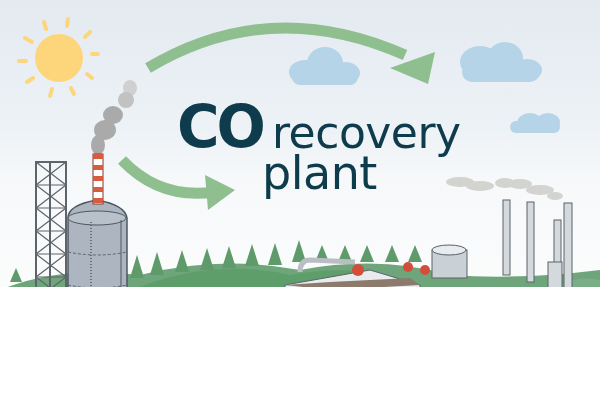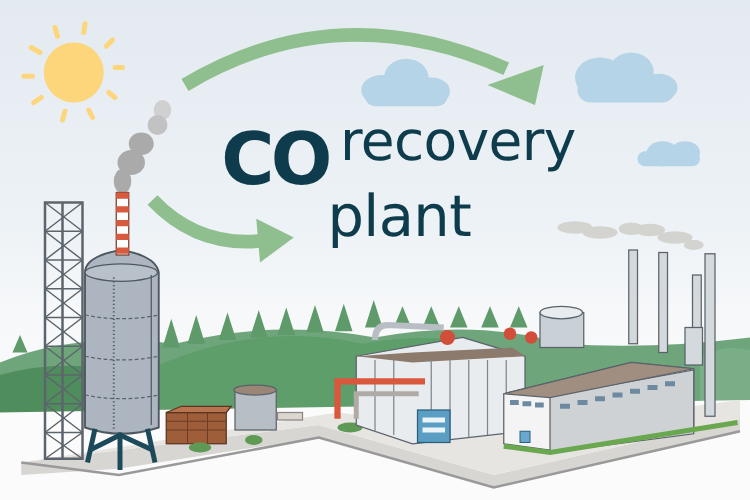--- a/index.html
+++ b/index.html
@@ -1,23 +1,23 @@
 <!DOCTYPE html>
 <html><head>
 <meta charset="utf-8">
 <style>
   html,body{margin:0;padding:0;}
   body{width:600px;height:400px;overflow:hidden;background:#fff;}
-  .scene{position:relative;width:600px;height:400px;overflow:hidden;
+  .scene{position:relative;width:600px;height:287px;overflow:hidden;
     background:linear-gradient(#e3eaf0 0%,#edf2f6 45%,#f6f8fa 62%,#fbfcfc 100%);}
   svg.art{position:absolute;left:0;top:0;width:600px;height:400px;}
   .title{position:absolute;left:0;top:0;width:600px;height:400px;pointer-events:none;}
   .title .co{position:absolute;left:177px;top:98px;font-family:"DejaVu Sans",sans-serif;
     font-weight:bold;font-size:58px;letter-spacing:-3px;color:#0e3c4c;line-height:1;}
-  .title .word1{position:absolute;left:272px;top:92px;font-family:"DejaVu Sans",sans-serif;
+  .title .word1{position:absolute;left:272px;top:111px;font-family:"DejaVu Sans",sans-serif;
     font-size:44px;color:#0e3c4c;line-height:1;letter-spacing:-0.5px;}
   .title .word2{position:absolute;left:262px;top:150px;font-family:"DejaVu Sans",sans-serif;
     font-size:46px;color:#0e3c4c;line-height:1;letter-spacing:-0.5px;}
 </style>
 </head>
 <body>
 
 <div class="scene">
 <svg class="art" viewBox="0 0 600 400" xmlns="http://www.w3.org/2000/svg">
 

